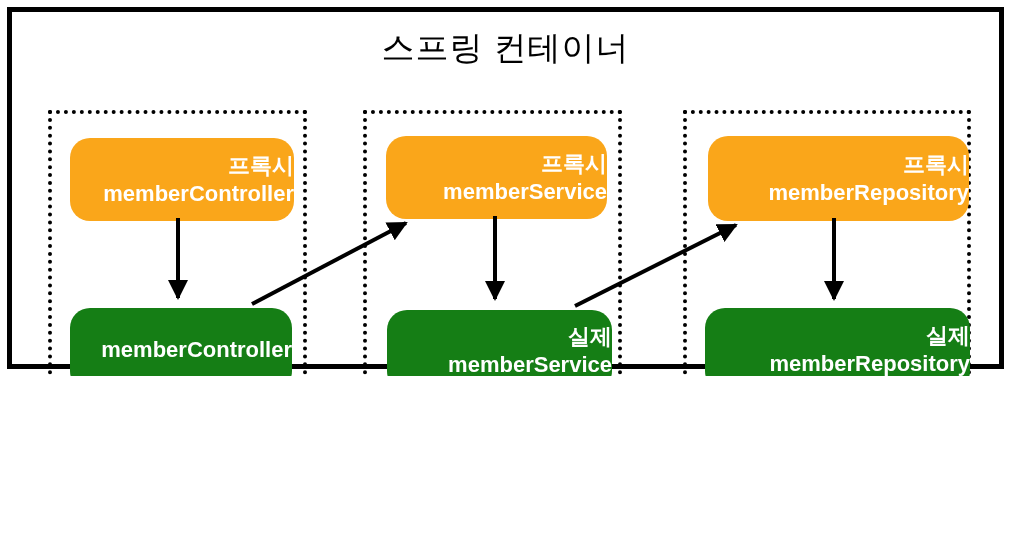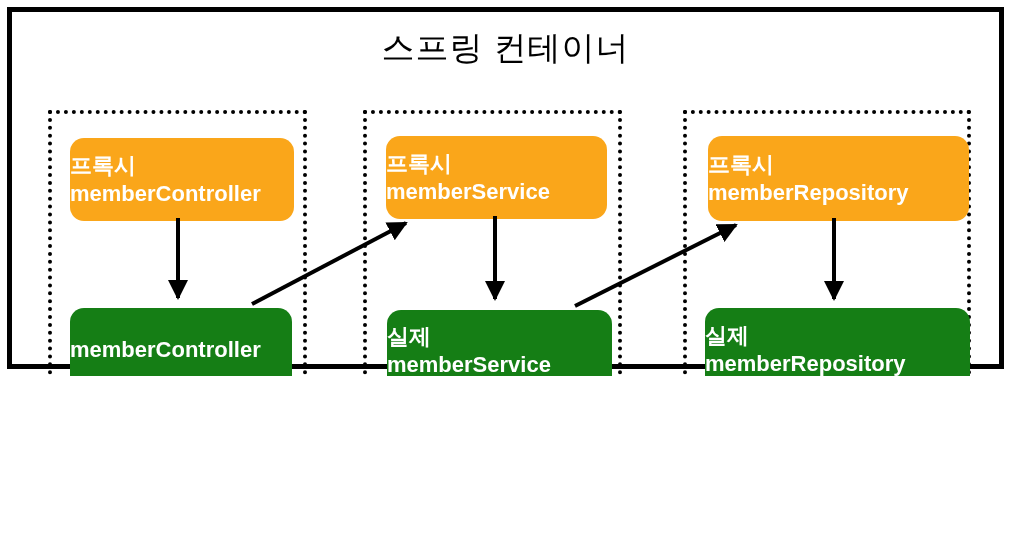--- a/index.html
+++ b/index.html
@@ -37,24 +37,24 @@
     top: 110px;
     height: 304px;
     border: 4px dotted var(--frame-color, #000);
   }
   .bean-group.g1 { left: 48px;  width: 259px; }
   .bean-group.g2 { left: 363px; width: 259px; }
   .bean-group.g3 { left: 683px; width: 288px; }
 
   .node {
     position: absolute;
-    border-radius: 14px;
+    border-radius: 20px;
     display: flex;
     flex-direction: column;
-    align-items: flex-start;
+    align-items: flex-end;
     justify-content: center;
     color: var(--label-color, #fff);
     font-weight: 700;
     font-size: 22px;
     line-height: 28px;
     text-align: center;
   }
   .node.proxy { background: var(--proxy-color, #FAA61A); }
   .node.real  { background: var(--real-color, #157E15); }
 

